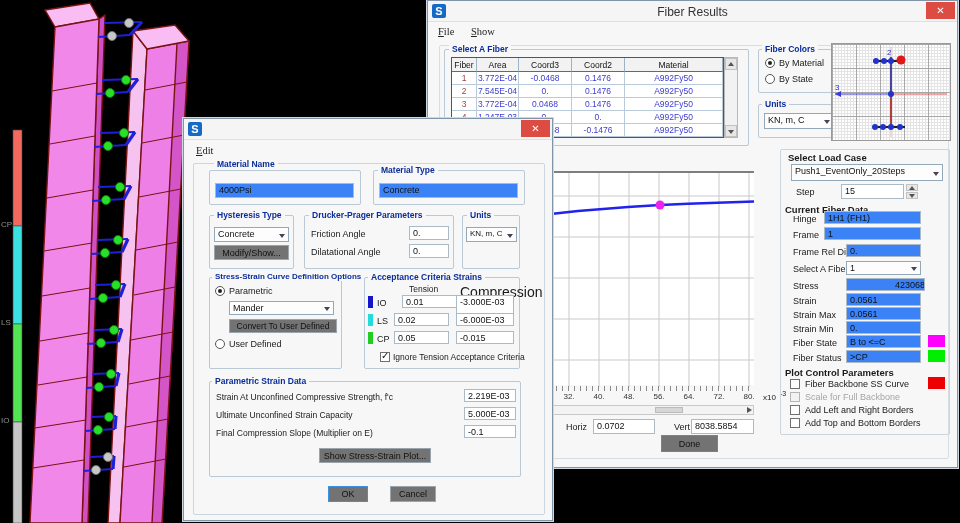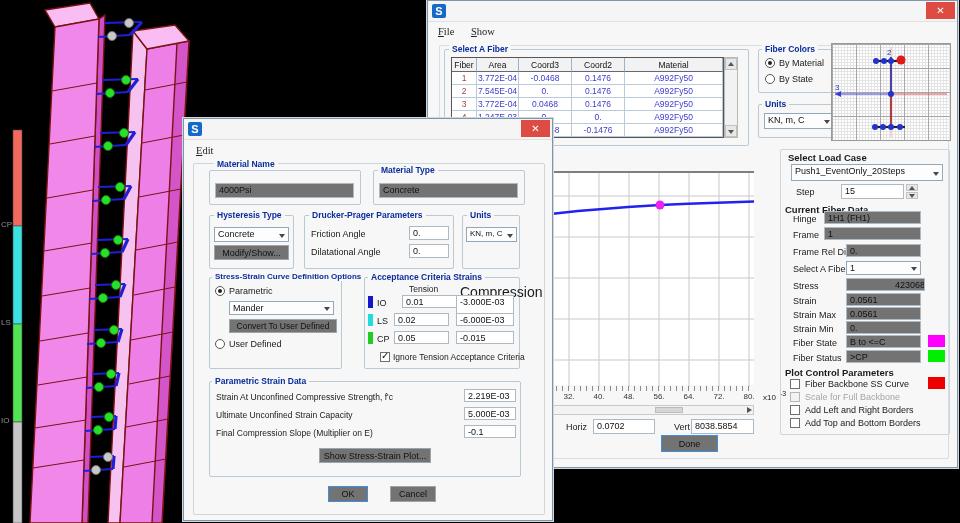--- a/index.html
+++ b/index.html
@@ -18,21 +18,21 @@
   .menubar { position:absolute; font-size:10.5px; color:#222;font-family:Liberation Serif, serif; }
   .menu-item { display:inline-block; margin-right:14px; }
   .menu-item::first-letter { text-decoration:underline; }
 
   .group { position:absolute; border:1px solid #b9c9d5; border-radius:2px; }
   .glabel { position:absolute; font-size:8.5px; font-weight:bold; color:#0a2d9c; background:#f7f7f7; padding:0 3px; white-space:nowrap; }
   .lbl { position:absolute; font-size:9px; color:#1a1a1a; white-space:nowrap; }
   .lbl.bold { font-weight:bold; font-size:9.5px; }
   .lbl.dim { color:#a5a5a5; }
 
-  .field { position:absolute; background:#737373; border:1px solid #abbac5; font-size:9px; color:#111;
+  .field { position:absolute; background:#3b82f6; border:1px solid #abbac5; font-size:9px; color:#111;
            padding:1px 3px; white-space:nowrap; overflow:hidden; }
   .field.white { background:#fff; }
   .combo { position:absolute; background:#fdfdfd; border:1px solid #93a8b8; font-size:9px; color:#111;
            padding:1px 14px 1px 3px; white-space:nowrap; overflow:hidden; }
   .combo .arr { position:absolute; right:3px; top:50%; margin-top:-1px; width:0; height:0;
                 border-left:3px solid transparent; border-right:3px solid transparent; border-top:4px solid #445; }
   .btn { position:absolute; background:#737373; border:1px solid #9aa6ae; font-size:9px; color:#111;
          text-align:center; }
   .btn.primary { border:1px solid #3f8edf; }
   .radio { position:absolute; width:10px; height:10px; border:1px solid #555; border-radius:50%; background:#fff; }
@@ -202,20 +202,21 @@
     <rect x="13" y="422" width="9" height="101" fill="#c6c6c6"></rect>
   </g>
 </svg>
 <span class="legend-lbl" style="left:1px;top:220px;">CP</span>
 <span class="legend-lbl" style="left:1px;top:318px;">LS</span>
 <span class="legend-lbl" style="left:1px;top:416px;">IO</span>
 
 <div class="dlg" style="left:427px;top:0;width:531px;height:468px;">
   <div class="titlebar">
     <div class="appicon">S</div>
+    <div class="title">Fiber Results</div>
     <div class="closebtn">✕</div>
   </div>
   <div class="menubar" style="left:10px;top:25px;">
     <span class="menu-item">File</span>
     <span class="menu-item">Show</span>
   </div>
   <div class="group" style="left:11px;top:44px;width:510px;height:414px;border-color:#d6dee4;"></div>
 
   <div class="group" style="left:16px;top:48px;width:305px;height:97px;"></div>
   <span class="glabel" style="left:21px;top:43px;">Select A Fiber</span>

